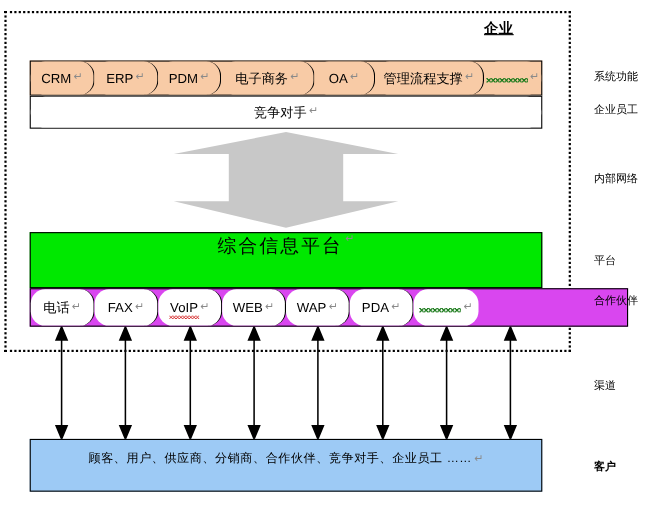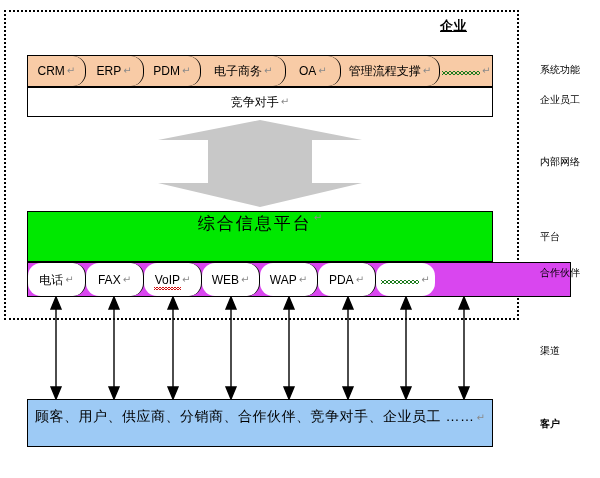--- a/index.html
+++ b/index.html
@@ -119,21 +119,21 @@
     top: 399px;
     width: 466px;
     height: 48px;
     background: #9DCAF5;
     border: 1px solid #000000;
     box-sizing: border-box;
     padding-top: 7px;
     text-align: center;
   }
   .customer-text {
-    font-size: 14px;
+    font-size: 11px;
     letter-spacing: 0.5px;
     white-space: nowrap;
   }
 
   
   .cr-mark {
     color: #8a8a8a;
     font-size: 10px;
     margin-left: 2px;
     vertical-align: baseline;

